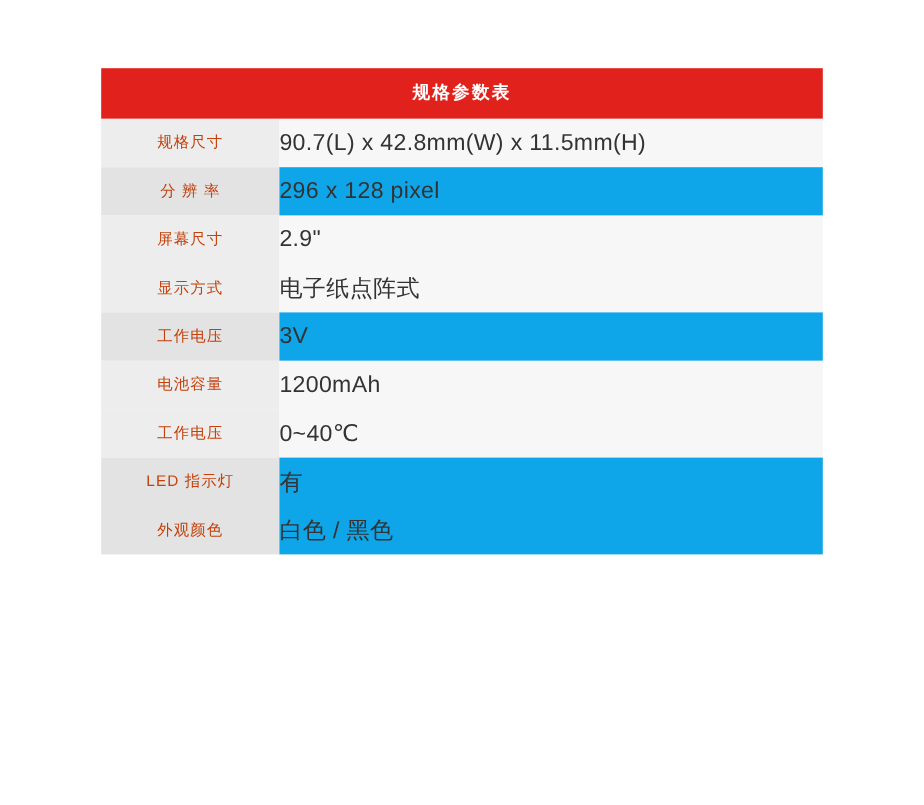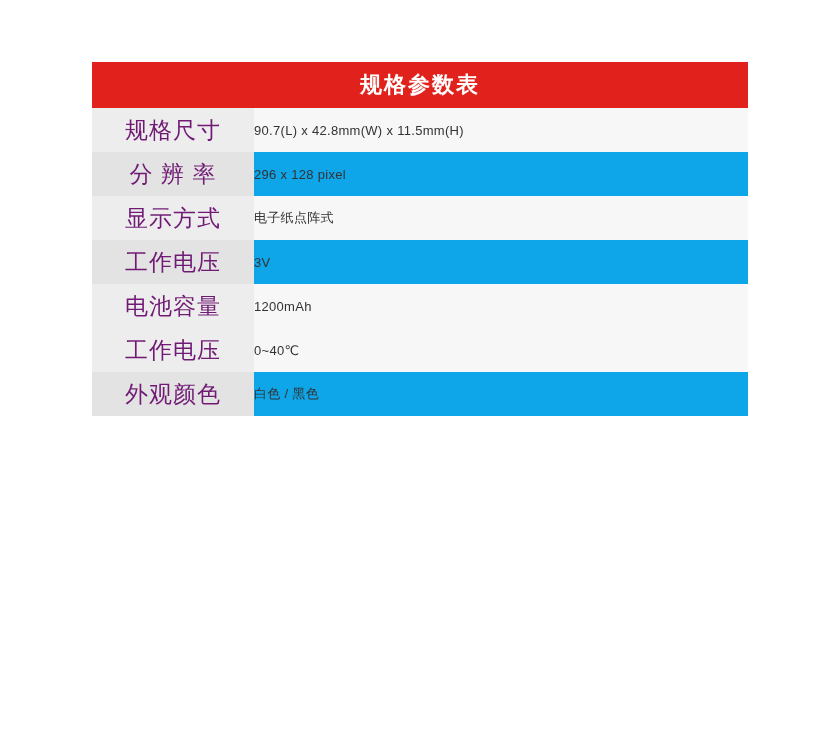--- a/index.html
+++ b/index.html
@@ -15,50 +15,50 @@
   }
   .spec-wrapper {
     position: absolute;
     left: 92px;
     top: 62px;
     width: 656px;
   }
   .spec-title {
     background: #e1211b;
     color: #ffffff;
-    font-size: 22px;
+    font-size: 16px;
     font-weight: bold;
     text-align: center;
     letter-spacing: 2px;
     height: 46px;
     line-height: 46px;
   }
   .spec-table {
     width: 100%;
     border-collapse: collapse;
     table-layout: fixed;
   }
   .spec-table tr {
     height: 44px;
   }
   .spec-table td {
     padding: 0;
     vertical-align: middle;
   }
   .cell-label {
     width: 162px;
-    color: #701a75;
-    font-size: 23px;
+    color: #c2410c;
+    font-size: 14px;
     text-align: center;
     letter-spacing: 1px;
     margin-top: 28px;
   }
   .cell-value {
     color: #333333;
-    font-size: 13px;
+    font-size: 21px;
     padding-left: 24px;
     letter-spacing: 0.3px;
   }
   .row-odd .cell-label { background: #ededed; }
   .row-odd .cell-value { background: #f7f7f7; }
   .row-even .cell-label { background: #e3e3e3; }
   .row-even .cell-value { background: #0ea5e9; }
 </style>
 </head>
 <body>
@@ -69,34 +69,42 @@
     <tbody>
       <tr class="row-odd">
         <td class="cell-label">规格尺寸</td>
         <td class="cell-value">90.7(L) x 42.8mm(W) x 11.5mm(H)</td>
       </tr>
       <tr class="row-even">
         <td class="cell-label">分 辨 率</td>
         <td class="cell-value">296 x 128 pixel</td>
       </tr>
       <tr class="row-odd">
+        <td class="cell-label">屏幕尺寸</td>
+        <td class="cell-value">2.9"</td>
+      </tr>
+      <tr class="row-odd">
         <td class="cell-label">显示方式</td>
         <td class="cell-value">电子纸点阵式</td>
       </tr>
       <tr class="row-even">
         <td class="cell-label">工作电压</td>
         <td class="cell-value">3V</td>
       </tr>
       <tr class="row-odd">
         <td class="cell-label">电池容量</td>
         <td class="cell-value">1200mAh</td>
       </tr>
       <tr class="row-odd">
         <td class="cell-label">工作电压</td>
         <td class="cell-value">0~40℃</td>
       </tr>
       <tr class="row-even">
+        <td class="cell-label">LED 指示灯</td>
+        <td class="cell-value">有</td>
+      </tr>
+      <tr class="row-even">
         <td class="cell-label">外观颜色</td>
         <td class="cell-value">白色 / 黑色</td>
       </tr>
     </tbody>
   </table>
 </div>
 
 </body></html>

